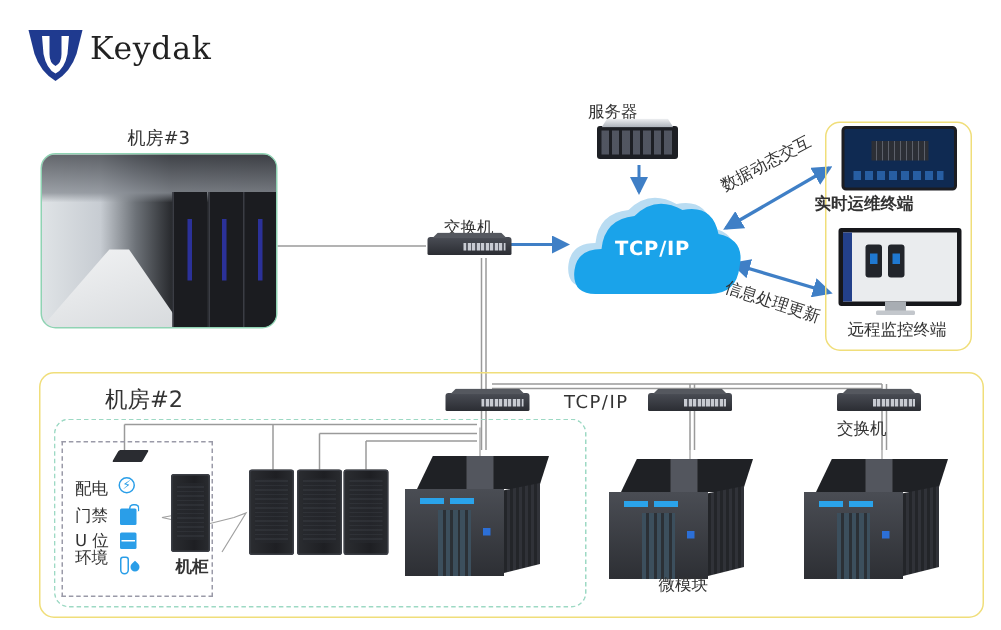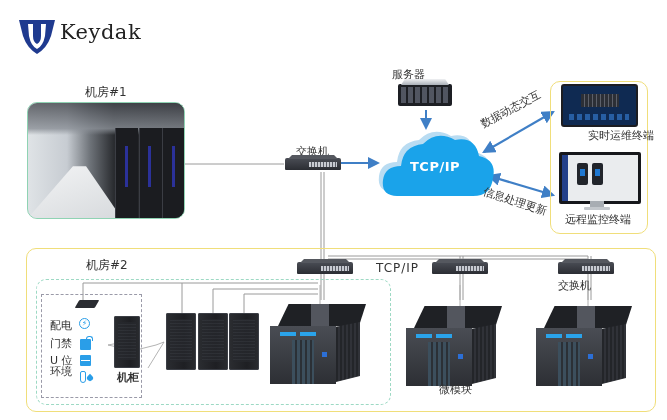--- a/index.html
+++ b/index.html
@@ -101,21 +101,21 @@
   <polyline points="140,339 108,345 140,352" fill="none" stroke="#a0a0a0" stroke-width="0.8"></polyline>
   <polyline points="140,349 156,345 164,342 148,368" fill="none" stroke="#a0a0a0" stroke-width="0.8"></polyline>
 </svg>
 
 <svg width="40" height="40" style="left:17px;top:16px;" viewBox="0 0 40 40">
   <path d="M2,4 L38,4 L34,20 Q30,32 20,38 Q10,32 6,20 Z" fill="#1f3a8f"></path>
   <path d="M11,8 L16,8 L16,20 Q16,26 20,28 Q24,26 24,20 L24,8 L29,8 L28,20 Q26,30 20,33 Q14,30 12,20 Z" fill="#fff"></path>
 </svg>
 <div class="logo-text">Keydak</div>
 
-<div class="lbl" style="left:85px;top:84px;font-size:12px;">机房#1</div>
+<div class="lbl" style="left:85px;top:84px;font-size:12px;">机房#3</div>
 <div class="room1-photo">
   <div class="ceil"></div>
   <div class="floor"></div>
   <div class="rack" style="left:56%;">
       <i></i>
     </div>
   <div class="rack" style="left:71%;">
       <i></i>
     </div>
   <div class="rack" style="left:86%;">
@@ -136,32 +136,32 @@
 <div class="lbl" style="left:410px;top:159px;color:#fff;font-weight:bold;font-size:13px;letter-spacing:0.5px;">TCP/IP</div>
 
 <div class="lbl" style="left:478px;top:118px;transform:rotate(-28deg);transform-origin:left top;font-size:11px;">数据动态交互</div>
 <div class="lbl" style="left:486px;top:184px;transform:rotate(18deg);transform-origin:left top;font-size:11px;">信息处理更新</div>
 
 <div class="term-box"></div>
 <div class="monitor1">
     <div class="rk"></div>
     <div class="st"></div>
   </div>
-<div class="lbl" style="left:588px;top:128px;">实时运维终端</div>
+<div class="lbl" style="left:543px;top:128px;font-weight:bold;">实时运维终端</div>
 <div class="monitor2">
     <div class="sb"></div>
     <div class="dv1"></div>
     <div class="dv2"></div>
   </div>
 <div class="monitor2-stand"></div>
 <div class="monitor2-foot"></div>
 <div class="lbl" style="left:565px;top:212px;font-family:Liberation Serif, serif;">远程监控终端</div>
 
 <div class="room2-box"></div>
-<div class="lbl" style="left:86px;top:257px;font-size:12px;">机房#2</div>
+<div class="lbl" style="left:70px;top:257px;font-size:15px;">机房#2</div>
 <div class="room2-inner"></div>
 
 <div class="switch" style="left:297px;top:262px;"></div>
 <div class="lbl" style="left:376px;top:261px;font-size:12px;letter-spacing:1px;">TCP/IP</div>
 <div class="switch" style="left:432px;top:262px;"></div>
 <div class="switch" style="left:558px;top:262px;"></div>
 <div class="lbl" style="left:558px;top:278px;">交换机</div>
 
 <div class="cab-detail"></div>
 <div class="pdu"></div>

